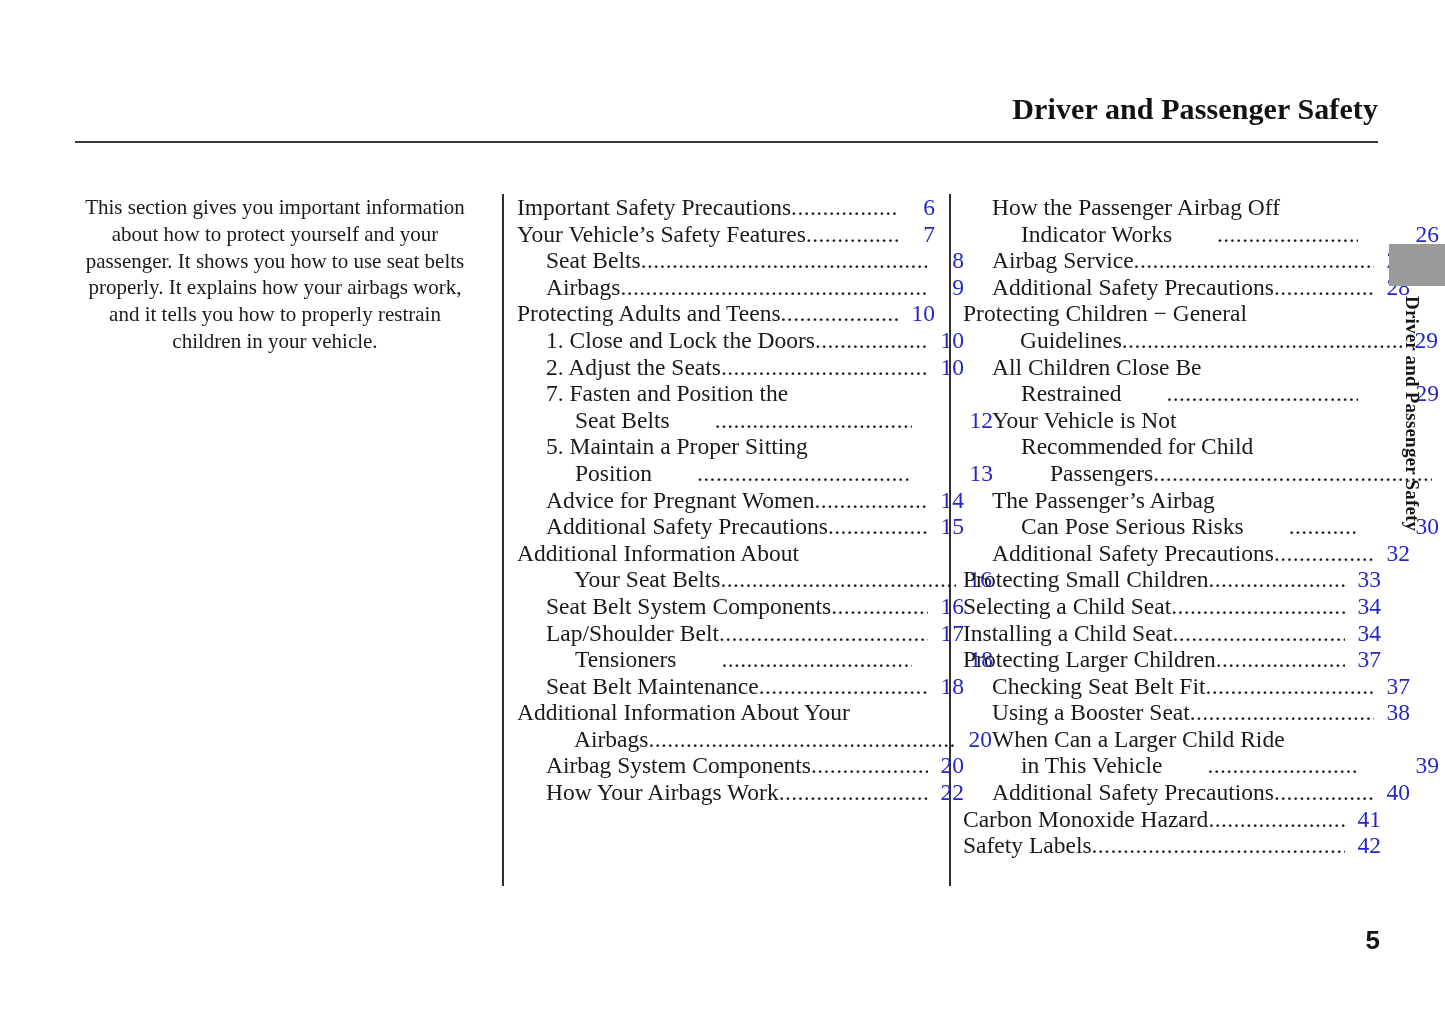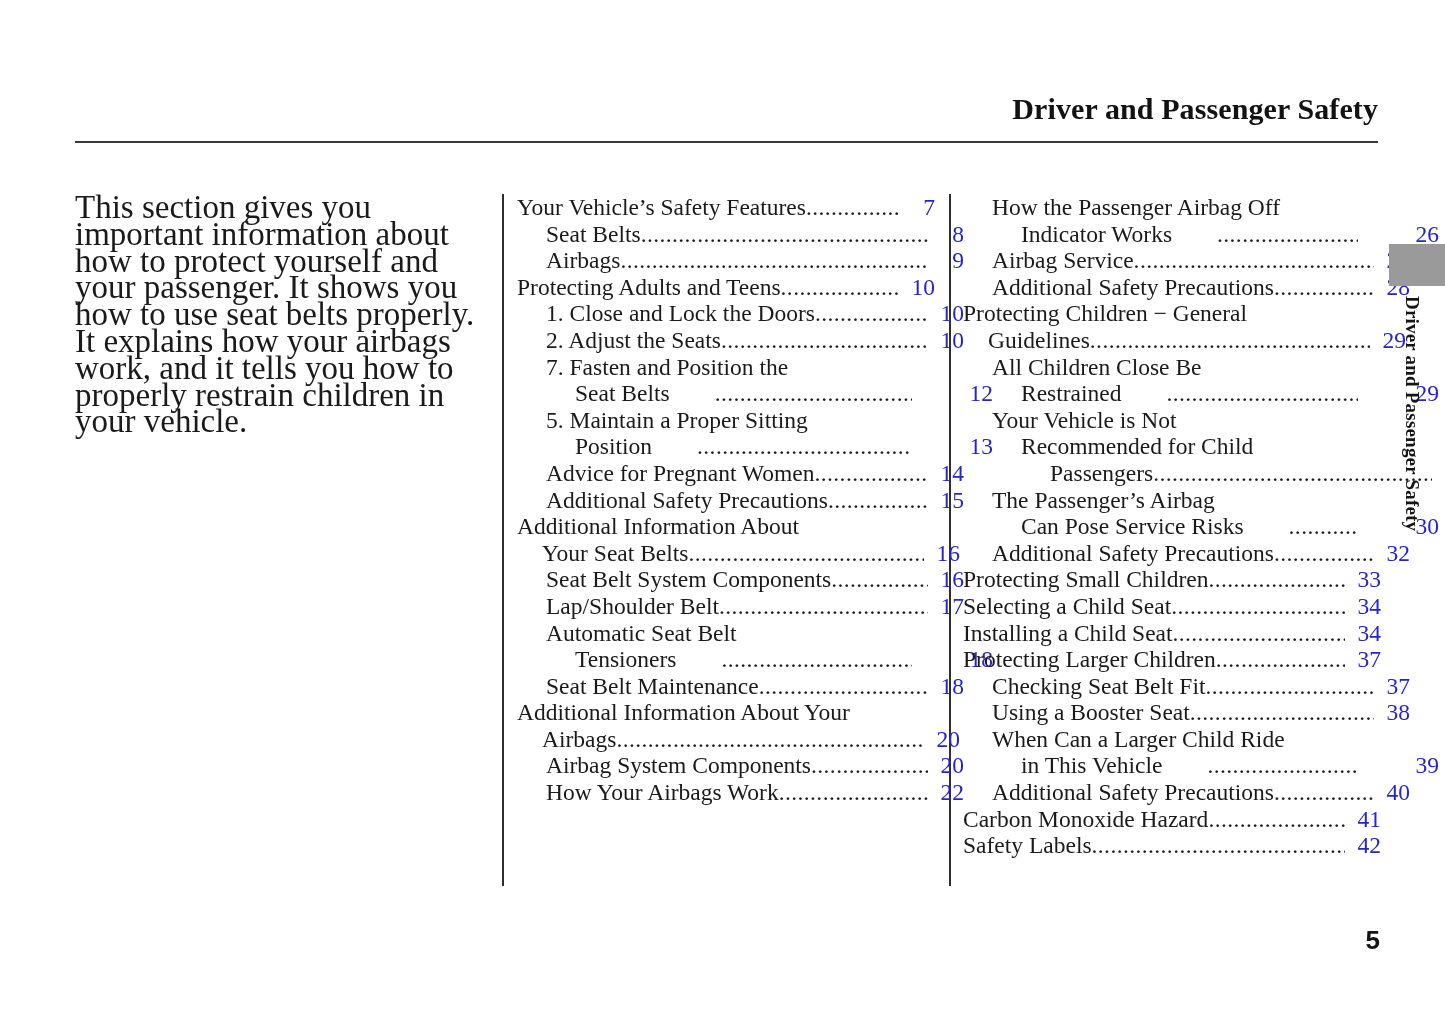--- a/index.html
+++ b/index.html
@@ -47,23 +47,24 @@
   }
   #divider-left  { left: 502px; }
   #divider-right { left: 949px; }
 
   
   #intro-column {
     position: absolute;
     left: 75px;
     top: 194px;
     width: 400px;
-    font-size: 33px;
+    font-size: 21px;
     line-height: 26.8px;
     color: #1a1a1a;
+    text-align: center;
   }
 
   
   .toc-column {
     position: absolute;
     top: 194px;
     font-size: 23.5px;
     line-height: 26.6px;
   }
   #toc-middle { left: 517px; width: 418px; }
@@ -98,21 +99,21 @@
     color: #2525c8;
     padding-left: 6px;
     flex: 0 0 auto;
     text-align: right;
     min-width: 30px;
   }
   
   .lvl-0 { padding-left: 0px; }
   .lvl-1 { padding-left: 29px; }
   .lvl-1-cont { padding-left: 58px; gap: 45px; }
-  .lvl-0-cont { padding-left: 25px; }
+  .lvl-0-cont { padding-left: 57px; }
   .lvl-2-cont { padding-left: 87px; }
 
   
   #side-tab-block {
     position: absolute;
     left: 1389px;
     top: 244px;
     width: 56px;
     height: 42px;
     background: #9a9a9a;
@@ -150,20 +151,27 @@
 <div id="header-rule"></div>
 
 <div class="col-divider" id="divider-left"></div>
 <div class="col-divider" id="divider-right"></div>
 
 <div id="intro-column">This section gives you important information about how to protect yourself and your passenger. It shows you how to use seat belts properly. It explains how your airbags work, and it tells you how to properly restrain children in your vehicle.</div>
 
 <div class="toc-column" id="toc-middle">
     <div class="toc-entry">
       <div class="toc-line lvl-0">
+        <span class="toc-text">Important Safety Precautions</span>
+        <span class="toc-leader"></span>
+        <span class="toc-page">6</span>
+      </div>
+    </div>
+    <div class="toc-entry">
+      <div class="toc-line lvl-0">
         <span class="toc-text">Your Vehicle’s Safety Features</span>
         <span class="toc-leader"></span>
         <span class="toc-page">7</span>
       </div>
     </div>
     <div class="toc-entry">
       <div class="toc-line lvl-1">
         <span class="toc-text">Seat Belts</span>
         <span class="toc-leader"></span>
         <span class="toc-page">8</span>
@@ -249,23 +257,20 @@
       </div>
     </div>
     <div class="toc-entry">
       <div class="toc-line lvl-1">
         <span class="toc-text">Lap/Shoulder Belt</span>
         <span class="toc-leader"></span>
         <span class="toc-page">17</span>
       </div>
     </div>
     <div class="toc-entry">
-      <div class="toc-line lvl-1">
-        <span class="toc-text">Automatic Seat Belt</span>
-      </div>
       <div class="toc-line lvl-1-cont">
         <span class="toc-text">Tensioners</span>
         <span class="toc-leader"></span>
         <span class="toc-page">18</span>
       </div>
     </div>
     <div class="toc-entry">
       <div class="toc-line lvl-1">
         <span class="toc-text">Seat Belt Maintenance</span>
         <span class="toc-leader"></span>
@@ -353,21 +358,21 @@
         <span class="toc-text">Passengers</span>
         <span class="toc-leader"></span>
         <span class="toc-page">30</span>
       </div>
     </div>
     <div class="toc-entry">
       <div class="toc-line lvl-1">
         <span class="toc-text">The Passenger’s Airbag</span>
       </div>
       <div class="toc-line lvl-1-cont">
-        <span class="toc-text">Can Pose Service Risks</span>
+        <span class="toc-text">Can Pose Serious Risks</span>
         <span class="toc-leader"></span>
         <span class="toc-page">30</span>
       </div>
     </div>
     <div class="toc-entry">
       <div class="toc-line lvl-1">
         <span class="toc-text">Additional Safety Precautions</span>
         <span class="toc-leader"></span>
         <span class="toc-page">32</span>
       </div>

